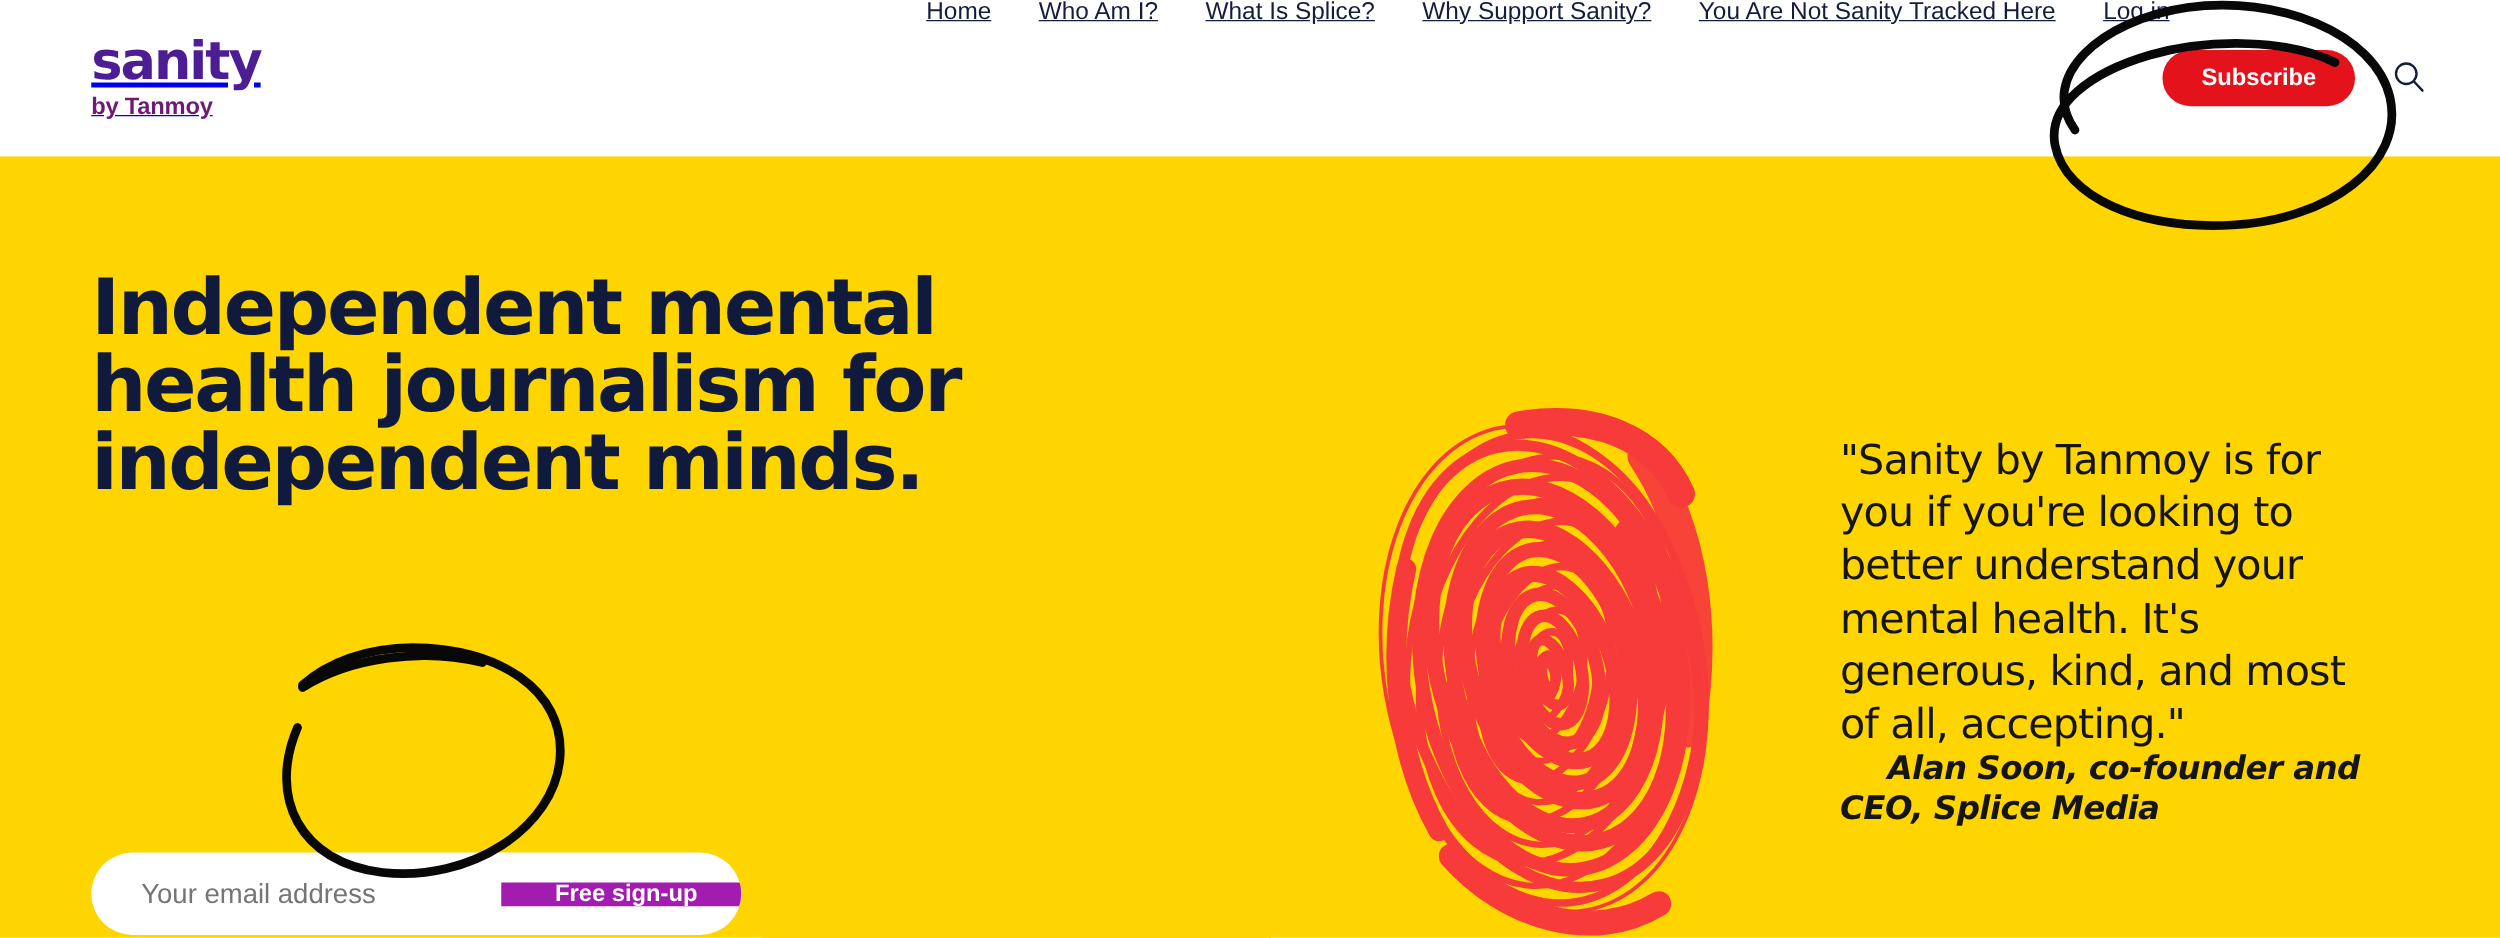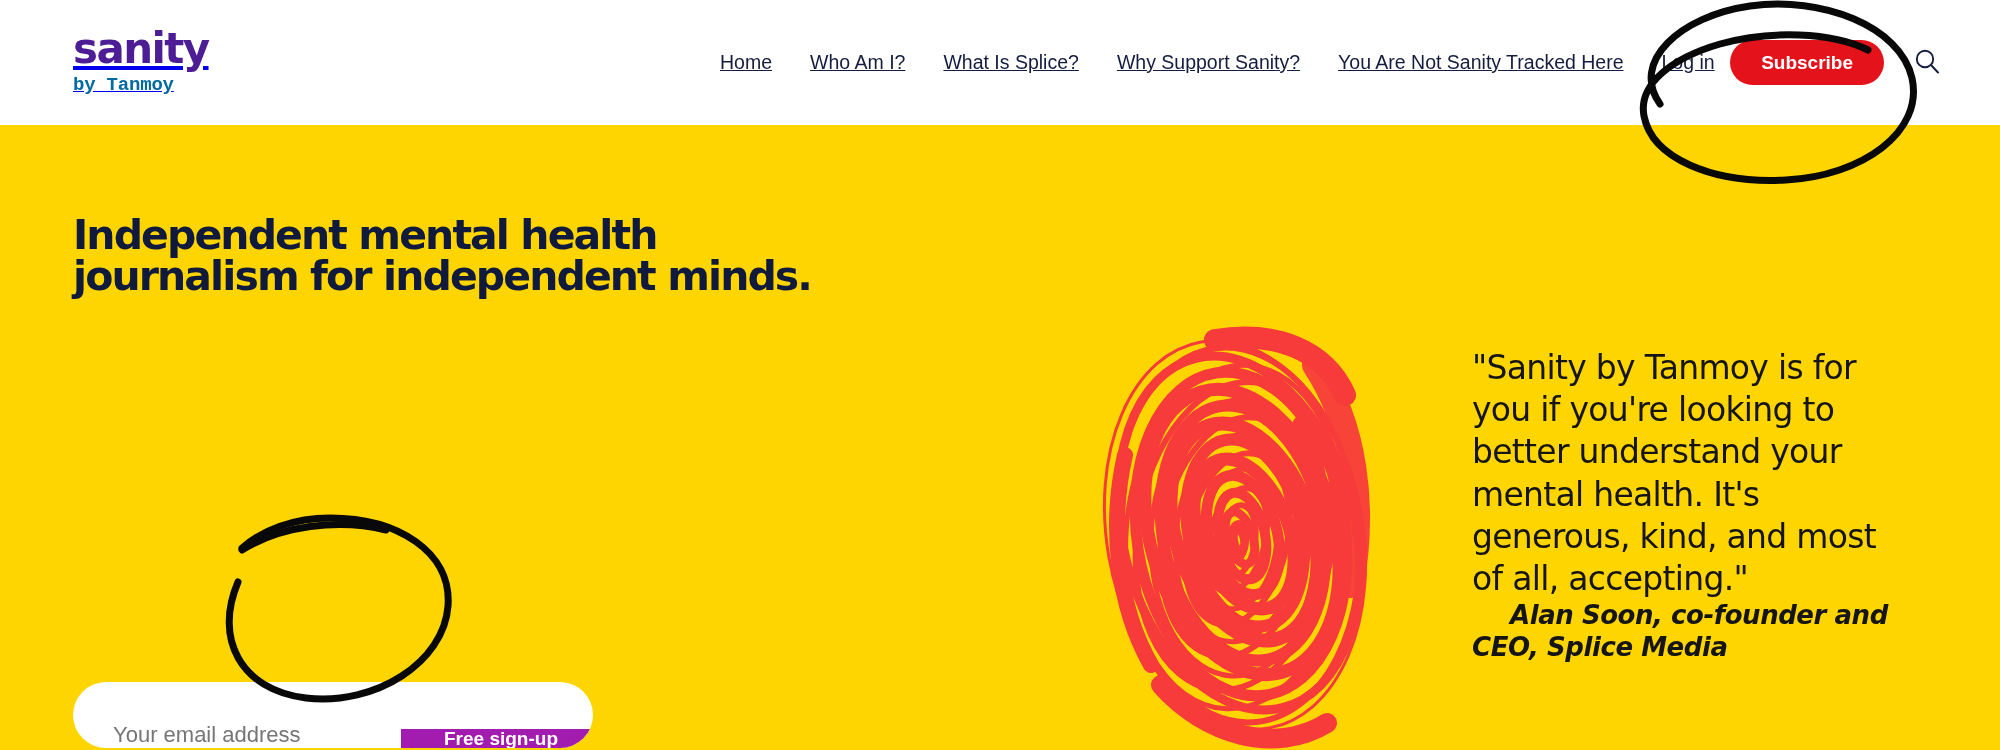--- a/index.html
+++ b/index.html
@@ -37,37 +37,36 @@
   .logo-main {
     font-family: "DejaVu Sans", sans-serif;
     font-size: 42px;
     font-weight: 700;
     letter-spacing: -1.6px;
     color: #4c1d95;
     line-height: 1.0;
     display: block;
   }
   .logo-sub {
-    font-family: Liberation Mono, monospace;
+    font-family: Liberation Sans, sans-serif;
     font-size: 19px;
     font-weight: 700;
     letter-spacing: -0.2px;
-    color: #0369a1;
+    color: #701a75;
     line-height: 1.0;
     display: block;
     margin-top: 6px;
   }
 
   .nav {
     position: absolute;
-    left: 720px;
+    left: 741px;
     top: 0;
     height: 125px;
     display: flex;
-    align-items: center;
     gap: 0px;
   }
   .nav-item {
     font-size: 19.5px;
     font-weight: 400;
     color: #141d3d;
     white-space: nowrap;
     padding: 0 19px;
     cursor: pointer;
     line-height: 1;
@@ -115,39 +114,39 @@
     background: #ffd500;
     overflow: hidden;
   }
 
   .headline {
     position: absolute;
     left: 73px;
     top: 90px;
     width: 760px;
     font-family: "DejaVu Sans", sans-serif;
-    font-size: 41px;
+    font-size: 62px;
     font-weight: 700;
     line-height: 1.0;
     letter-spacing: -1.9px;
     color: #101a3c;
     white-space: pre-line;
   }
 
   
   .signup-form {
     position: absolute;
     left: 73px;
     top: 557px;
     width: 520px;
     height: 66px;
     background: #ffffff;
     border-radius: 999px;
     display: flex;
-    align-items: flex-end;
+    align-items: center;
     overflow: hidden;
   }
   .email-input {
     flex: 1 1 auto;
     border: none;
     outline: none;
     background: transparent;
     font-family: "Liberation Sans", sans-serif;
     font-size: 22px;
     color: #3b3b3b;

